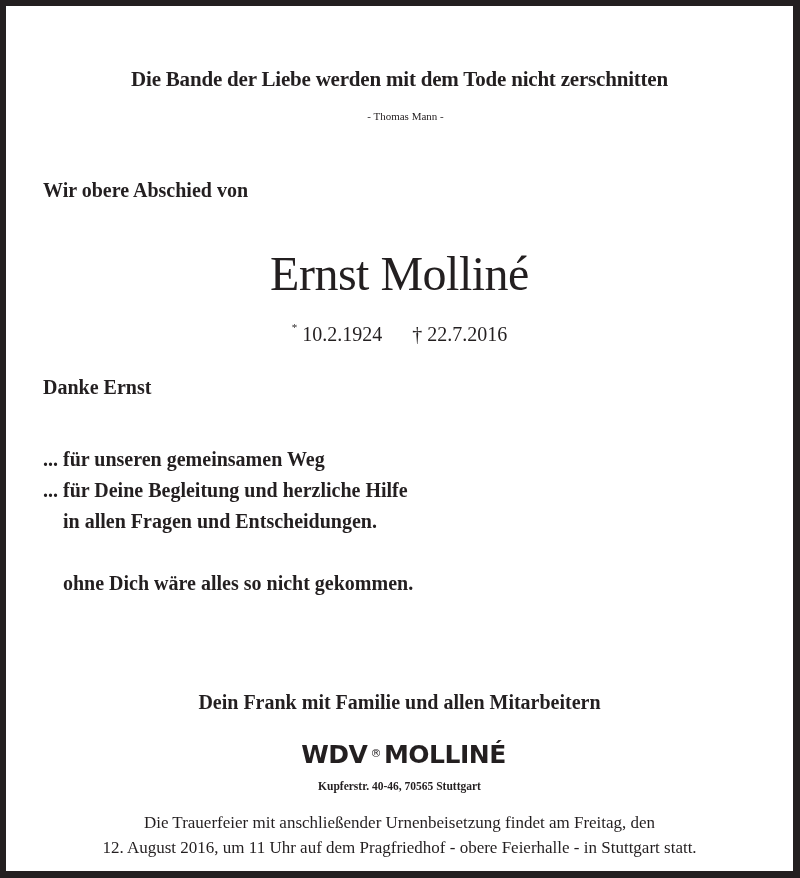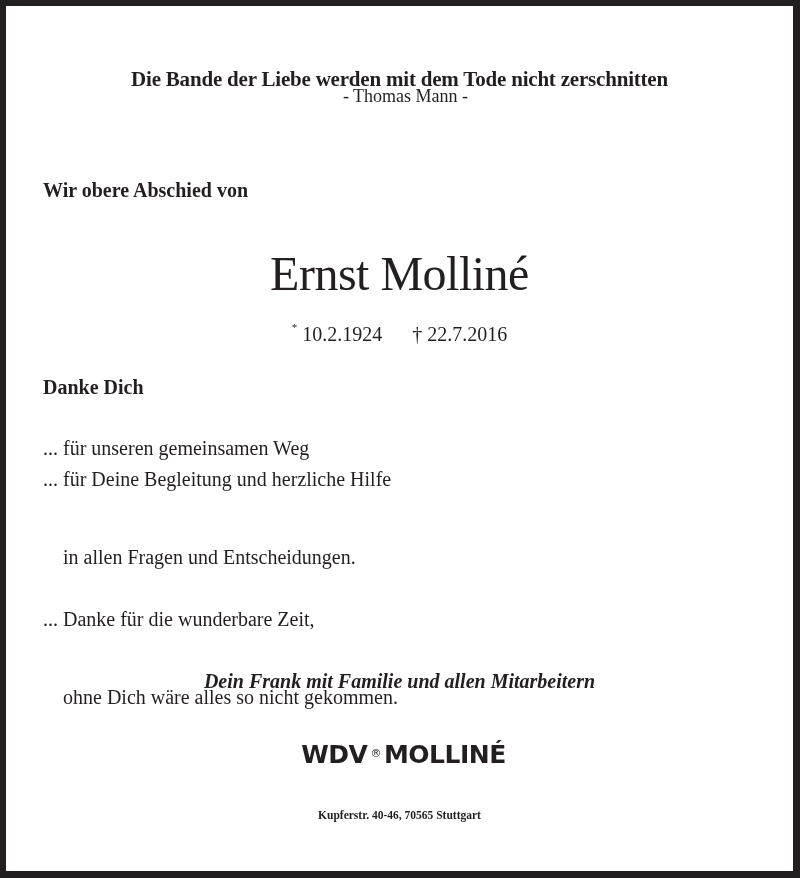--- a/index.html
+++ b/index.html
@@ -2,62 +2,65 @@
 <html><head>
 <meta charset="utf-8">
 <style>
   html, body { margin:0; padding:0; }
   body { width:800px; height:878px; background:#231f20; position:relative; overflow:hidden; }
   .page { position:absolute; left:6px; top:6px; width:787px; height:865px; background:#fff;
           font-family:"Liberation Serif","DejaVu Serif",serif; color:#231f20; }
   .abs { position:absolute; white-space:nowrap; }
   .center { left:0; right:0; text-align:center; }
   .quote { top:61px; font-size:21px; font-weight:bold; letter-spacing:-0.2px; }
-  .author { top:80px; font-size:18px;padding-left:12px; }
+  .author { top:104px; font-size:11px;padding-left:12px; }
   .intro { left:37px; top:173px; font-size:20px; font-weight:bold; }
   .name { top:240px; font-size:48px; font-weight:normal; letter-spacing:-0.5px; }
   .dates { top:282px; font-size:20px;margin-top:35px; }
   .dates .birth sup { font-size:11px; vertical-align:top; position:relative; top:-2px; }
   .dates .gap { display:inline-block; width:30px; }
   .thanks { left:37px; top:370px; font-size:20px; font-weight:bold; }
-  .lines { left:37px; top:427px; font-size:20px; font-weight:normal; line-height:31px; }
+  .lines { left:37px; top:438px; font-size:20px; font-weight:bold; line-height:31px; }
   .lines div { white-space:nowrap; }
-  .indent { padding-left:20px;margin-top:47px; }
+  .indent { padding-left:20px; }
   .spacer { height:31px; }
-  .sign { top:664px; font-size:20px; font-weight:bold;font-style:italic; }
+  .sign { top:685px; font-size:20px; font-weight:bold; }
   .logo { top:734px; font-family:"DejaVu Sans","Liberation Sans",sans-serif; font-weight:bold; font-size:25px; letter-spacing:-0.5px;margin-left:8px; }
   .logo .reg { font-size:11px; font-weight:normal; vertical-align:middle; margin:0 3px; position:relative; top:-3px; }
-  .address { top:803px; font-size:11.5px; font-weight:bold; }
+  .address { top:774px; font-size:11.5px; font-weight:bold; }
   .ceremony { top:804px; font-size:17px; line-height:25px; }
 </style>
 </head>
 <body>
 
 <div class="page">
   <div class="abs center quote">Die Bande der Liebe werden mit dem Tode nicht zerschnitten</div>
   <div class="abs center author">- Thomas Mann -</div>
 
   <div class="abs intro">Wir obere Abschied von</div>
 
   <div class="abs center name">Ernst Molliné</div>
   <div class="abs center dates">
     <span class="birth"><sup>*</sup> <span>10.2.1924</span></span><span class="gap"></span><span>†</span> <span>22.7.2016</span>
   </div>
 
-  <div class="abs thanks">Danke Dich</div>
+  <div class="abs thanks">Danke Ernst</div>
 
   <div class="abs lines">
     <div>... für unseren gemeinsamen Weg</div>
     <div>... für Deine Begleitung und herzliche Hilfe</div>
     <div class="indent">in allen Fragen und Entscheidungen.</div>
     <div class="spacer"></div>
-    <div>... Danke für die wunderbare Zeit,</div>
     <div class="indent">ohne Dich wäre alles so nicht gekommen.</div>
   </div>
 
   <div class="abs center sign">Dein Frank mit Familie und allen Mitarbeitern</div>
 
   <div class="abs center logo">
     <span>WDV</span><span class="reg">®</span><span>MOLLINÉ</span>
   </div>
   <div class="abs center address">Kupferstr. 40-46, 70565 Stuttgart</div>
 
+  <div class="abs center ceremony">
+    <div>Die Trauerfeier mit anschließender Urnenbeisetzung findet am Freitag, den</div>
+    <div>12. August 2016, um 11 Uhr auf dem Pragfriedhof - obere Feierhalle - in Stuttgart statt.</div>
+  </div>
 </div>
 
 </body></html>

